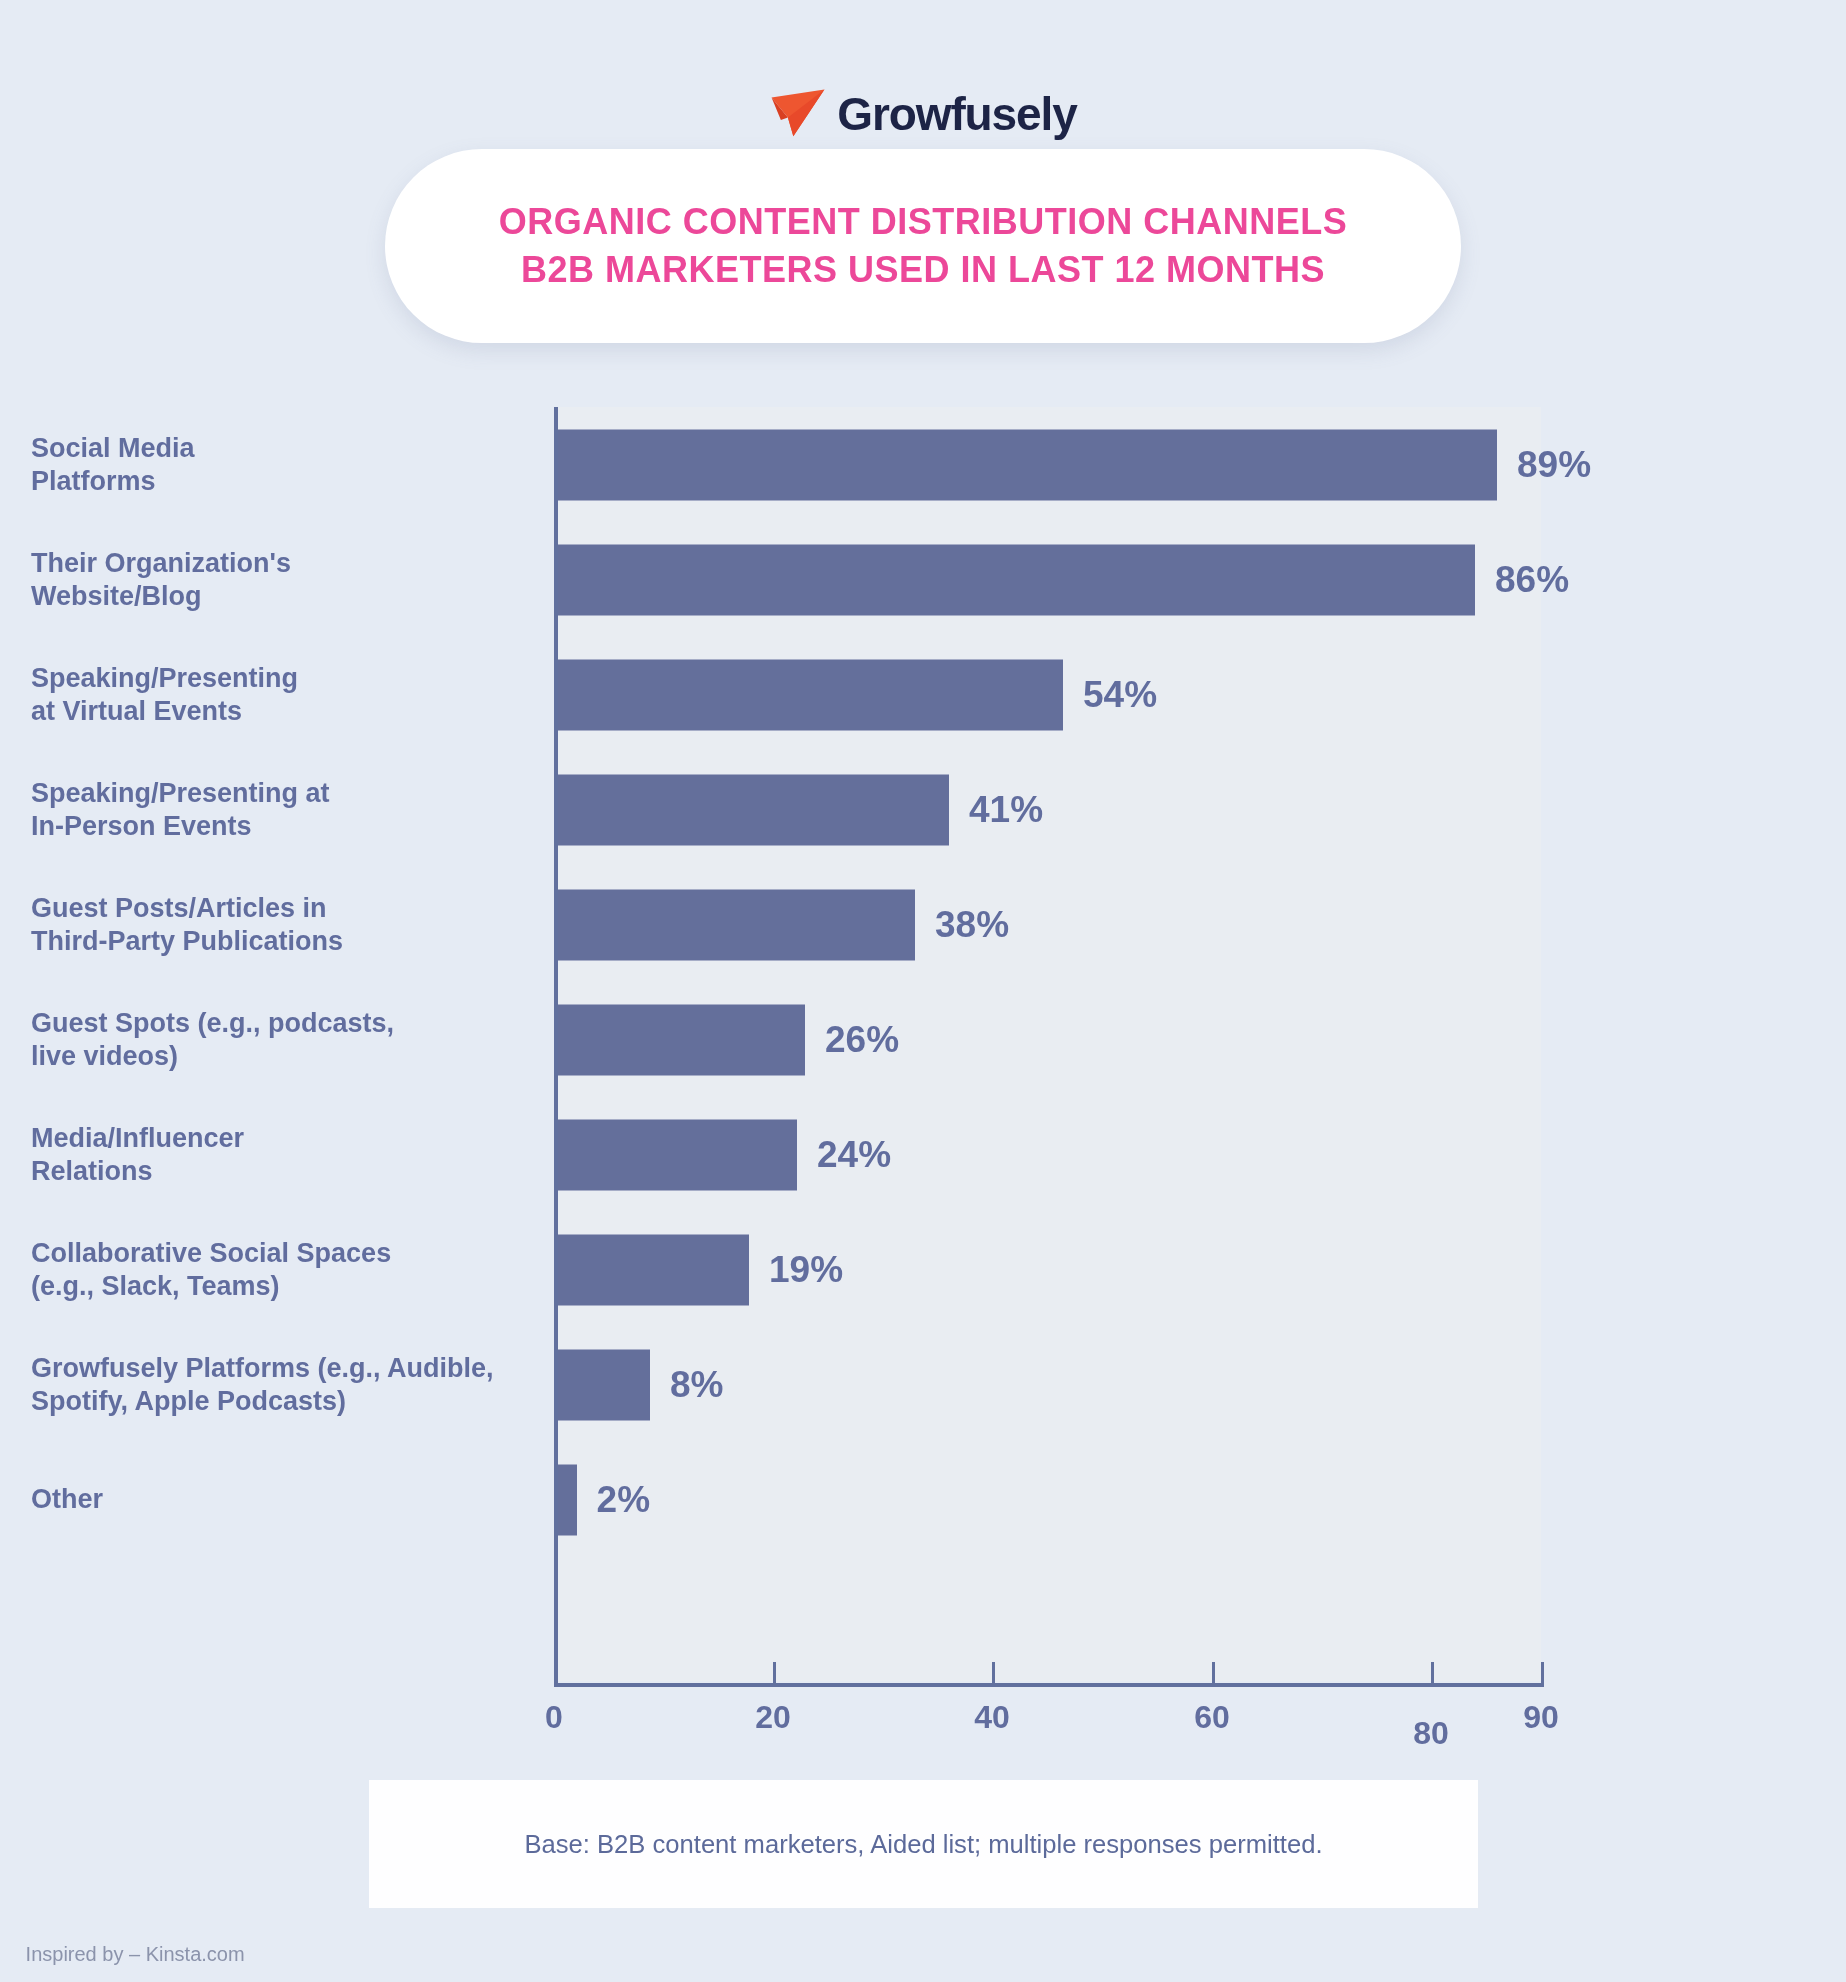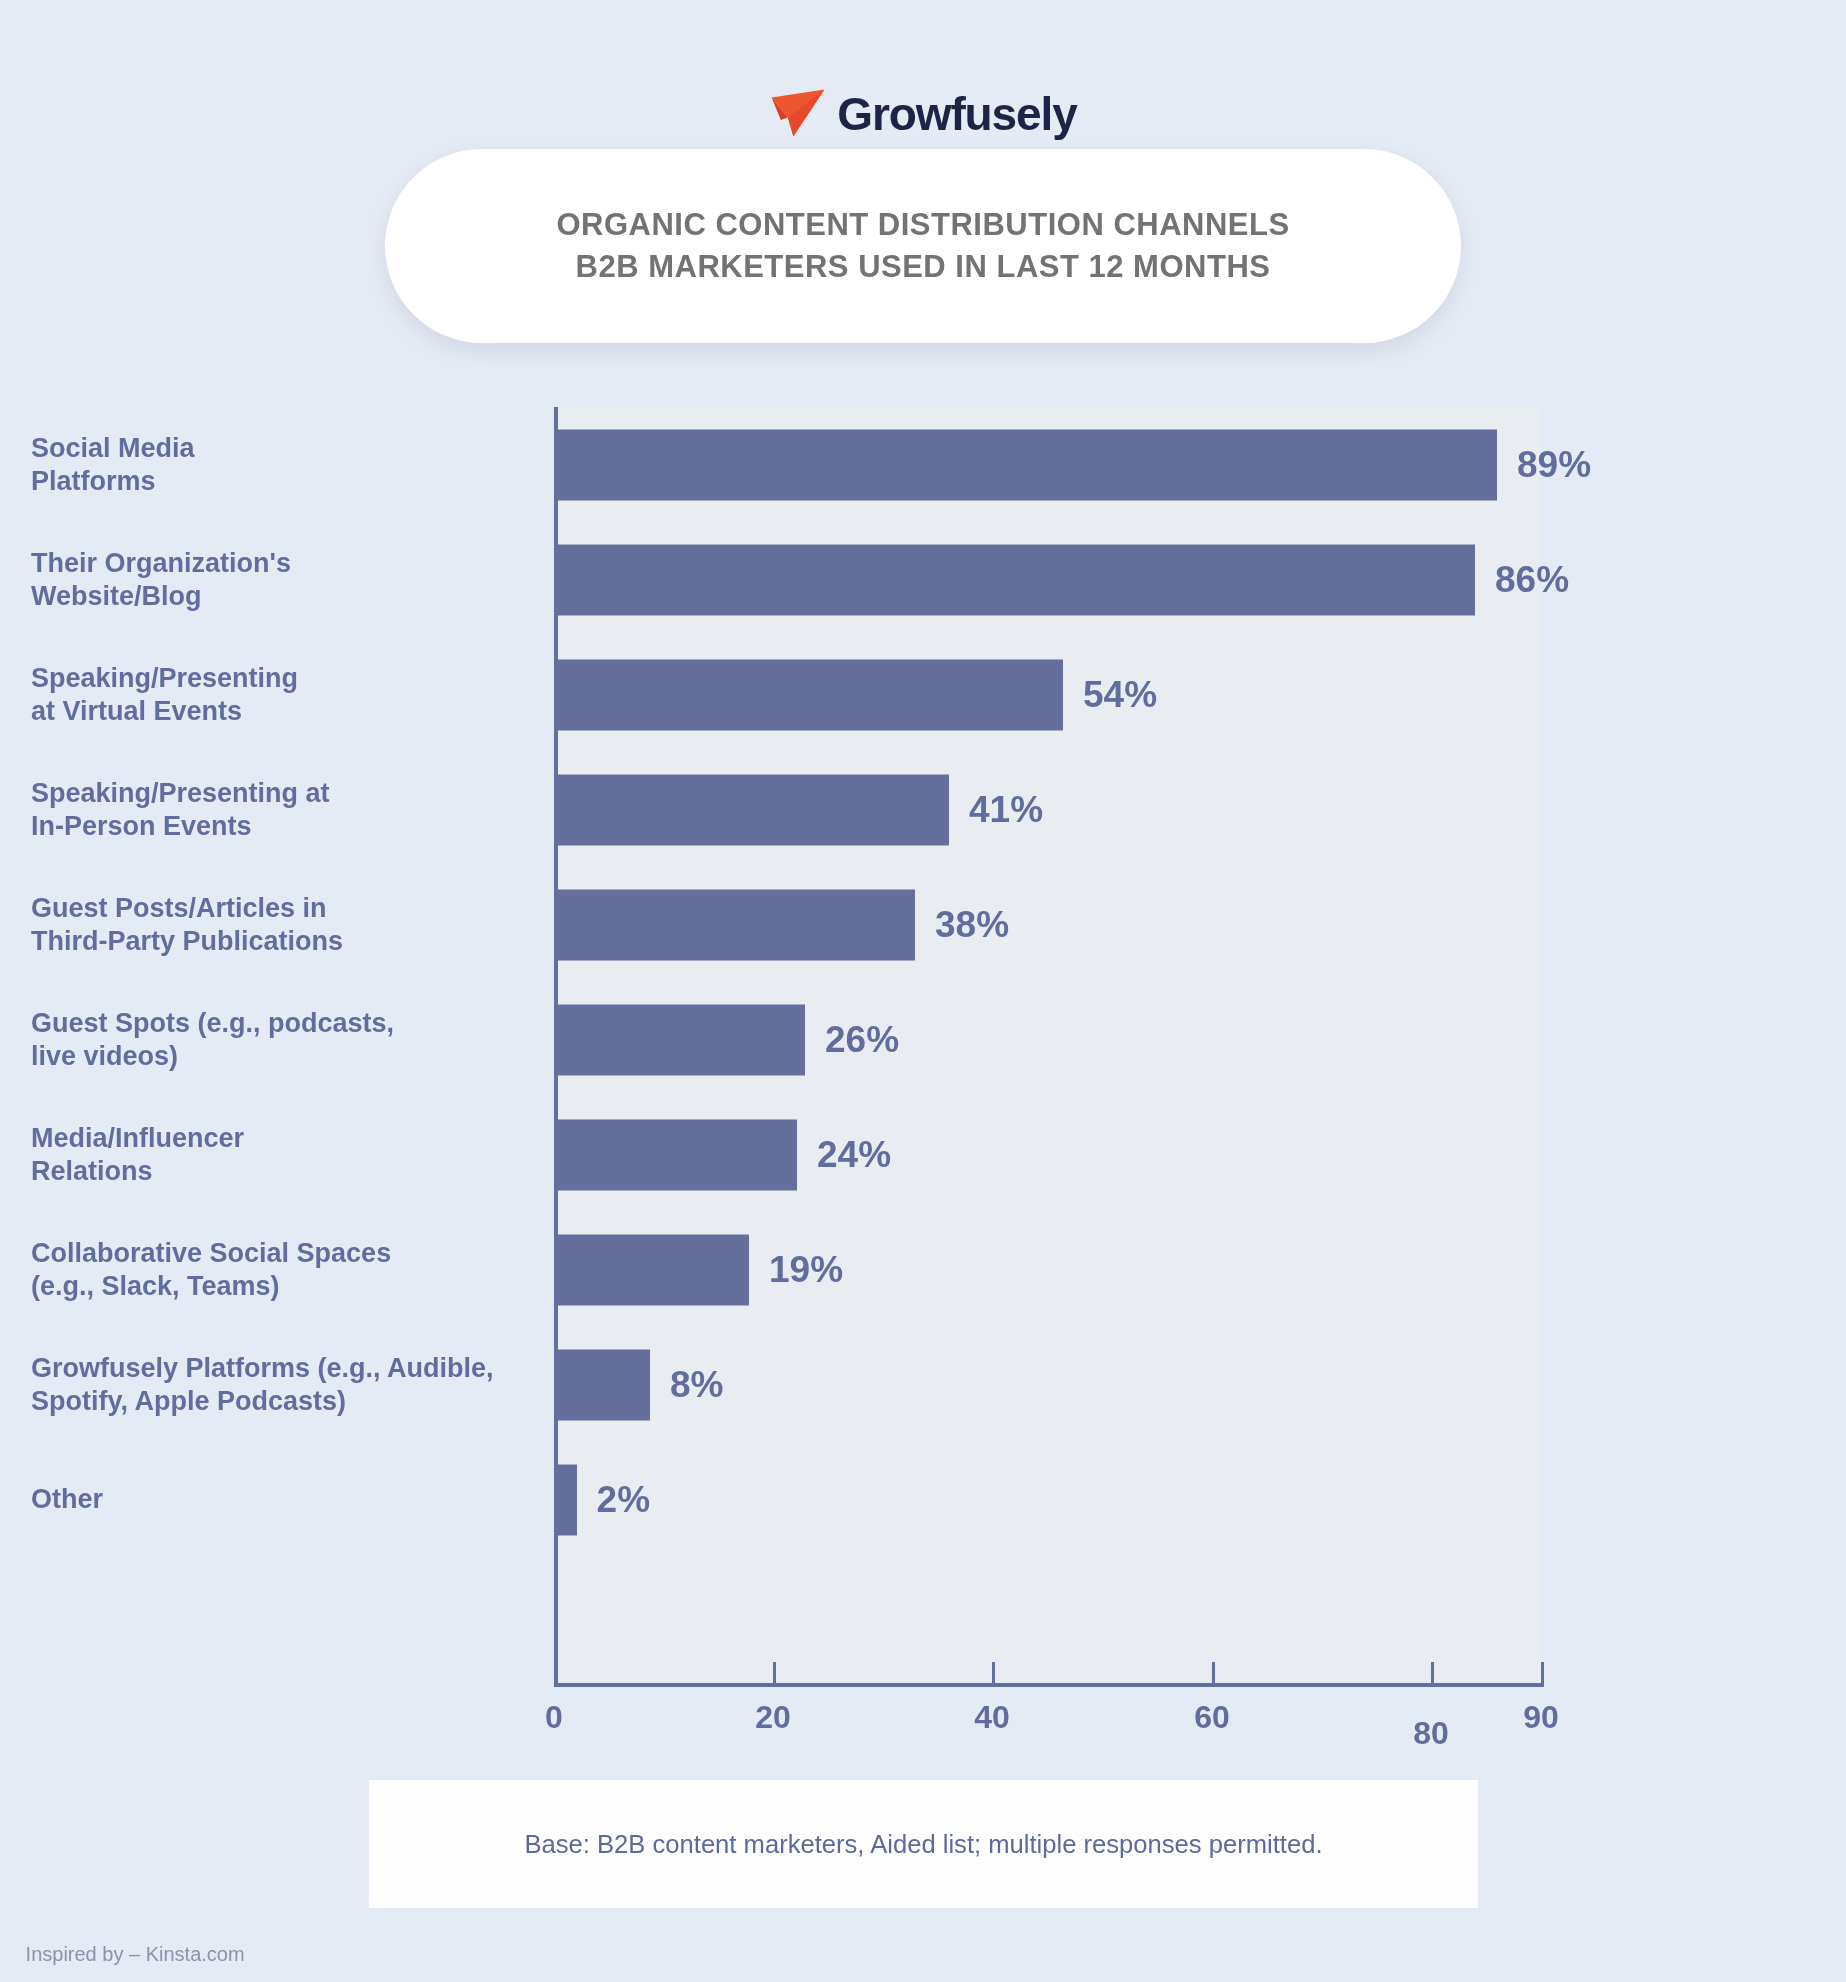--- a/index.html
+++ b/index.html
@@ -36,24 +36,24 @@
     left: 385px; top: 149px;
     width: 1076px; height: 194px;
     background: #ffffff;
     border-radius: 97px;
     box-shadow: 0 7.7px 20px rgba(110,125,160,0.17);
     display: flex; flex-direction: column;
     align-items: center; justify-content: center;
     gap: 4.6px;
   }
   .title-line {
-    font-size: 31px;
+    font-size: 36px;
     font-weight: 700;
     letter-spacing: 0.5px;
-    color: #737373;
+    color: #ec4899;
     text-align: center;
     line-height: 1.22;
   }
 
   
   .chart {
     position: absolute;
     left: 0; top: 407px;
     width: 1847px;
     height: 1255px;

